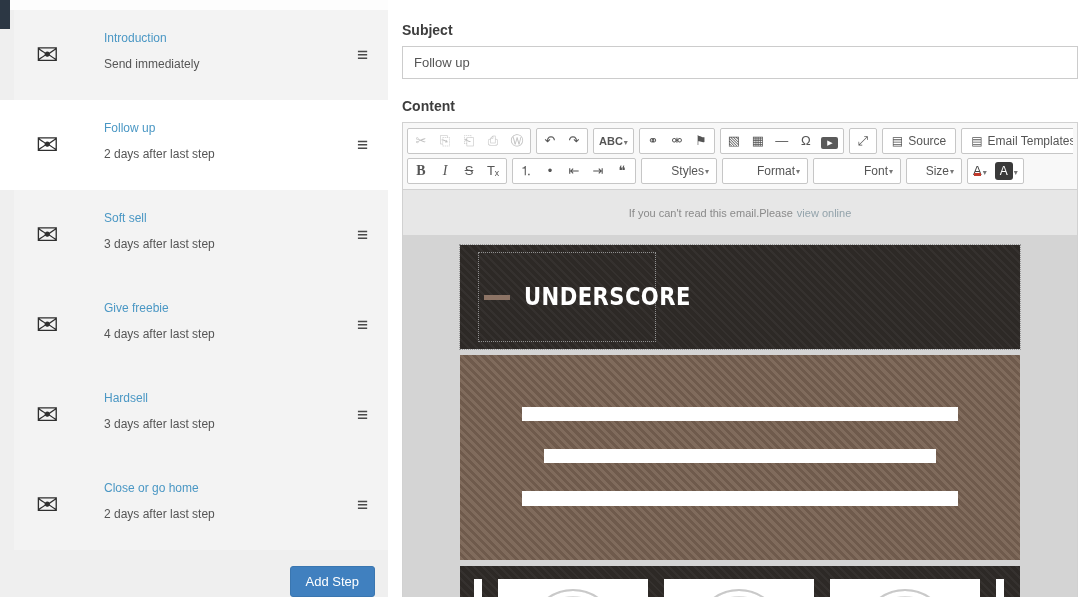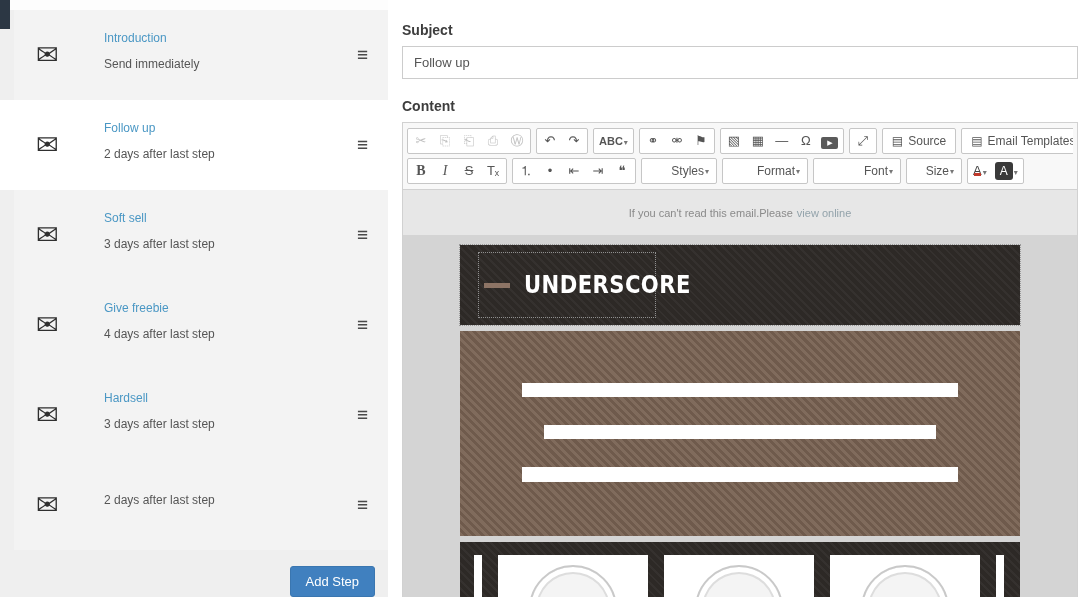--- a/index.html
+++ b/index.html
@@ -52,21 +52,21 @@
   .color-a::after { content:""; position:absolute; left:1px; right:1px; bottom:2px; height:3px; background:#c0392b; }
   .bg-a { display:inline-flex; align-items:center; justify-content:center; width:18px; height:18px; background:#3a3a3a;
     color:#fff; border-radius:3px; font-size:12px; }
 
   
   .canvas { width:676px; height:420px; background:#d4d4d4; border:1px solid #d1d1d1; border-top:none; overflow:hidden; }
   .banner { height:45px; background:#e7e7e7; display:flex; align-items:center; justify-content:center;
     font-size:11px; color:#8a8a8a; }
   .banner-link { color:#93a3ab; margin-left:4px; }
   .email-body { width:560px; margin:10px auto 0; }
-  .mail-header { height:80px; background:#2d2926; position:relative; outline:1px dotted #9a9a9a;
+  .mail-header { height:104px; background:#2d2926; position:relative; outline:1px dotted #9a9a9a;
     background-image:repeating-linear-gradient(45deg, rgba(255,255,255,0.04) 0 2px, transparent 2px 6px); }
   .logo-box { position:absolute; left:18px; top:7px; bottom:7px; width:178px; border:1px dotted #8f8f8f;
     display:flex; align-items:center; padding-left:5px; }
   .logo-dash { width:26px; height:5px; background:#8d7465; flex:none; }
   .brand { color:#fff; font-family:"DejaVu Sans",sans-serif; font-weight:bold; font-size:24px; margin-left:14px;
     display:inline-block; transform:scaleX(.88); transform-origin:left center; white-space:nowrap; letter-spacing:0.5px; }
   .mail-hero { margin-top:6px; height:205px; background:#786252;
     background-image:repeating-linear-gradient(45deg, rgba(255,255,255,0.06) 0 3px, rgba(0,0,0,0.08) 3px 6px);
     display:flex; flex-direction:column; align-items:center; padding-top:52px; }
   .hero-bar { background:#fff; height:14px; }
@@ -119,20 +119,21 @@
 
     <div class="step" data-interactable="true">
       <span class="mail-icon" data-interactable="false">✉</span>
       <div class="step-title" data-interactable="true">Hardsell</div>
       <div class="step-timing" data-interactable="false">3 days after last step</div>
       <span class="drag-handle" data-interactable="true">≡</span>
     </div>
 
     <div class="step" data-interactable="true">
       <span class="mail-icon" data-interactable="false">✉</span>
+      <div class="step-title" data-interactable="true">Close or go home</div>
       <div class="step-timing" data-interactable="false">2 days after last step</div>
       <span class="drag-handle" data-interactable="true">≡</span>
     </div>
 
   </div>
 
   <button class="add-step-btn" data-interactable="true">Add Step</button>
 </div>
 
 <div class="editor-panel" data-interactable="false">

